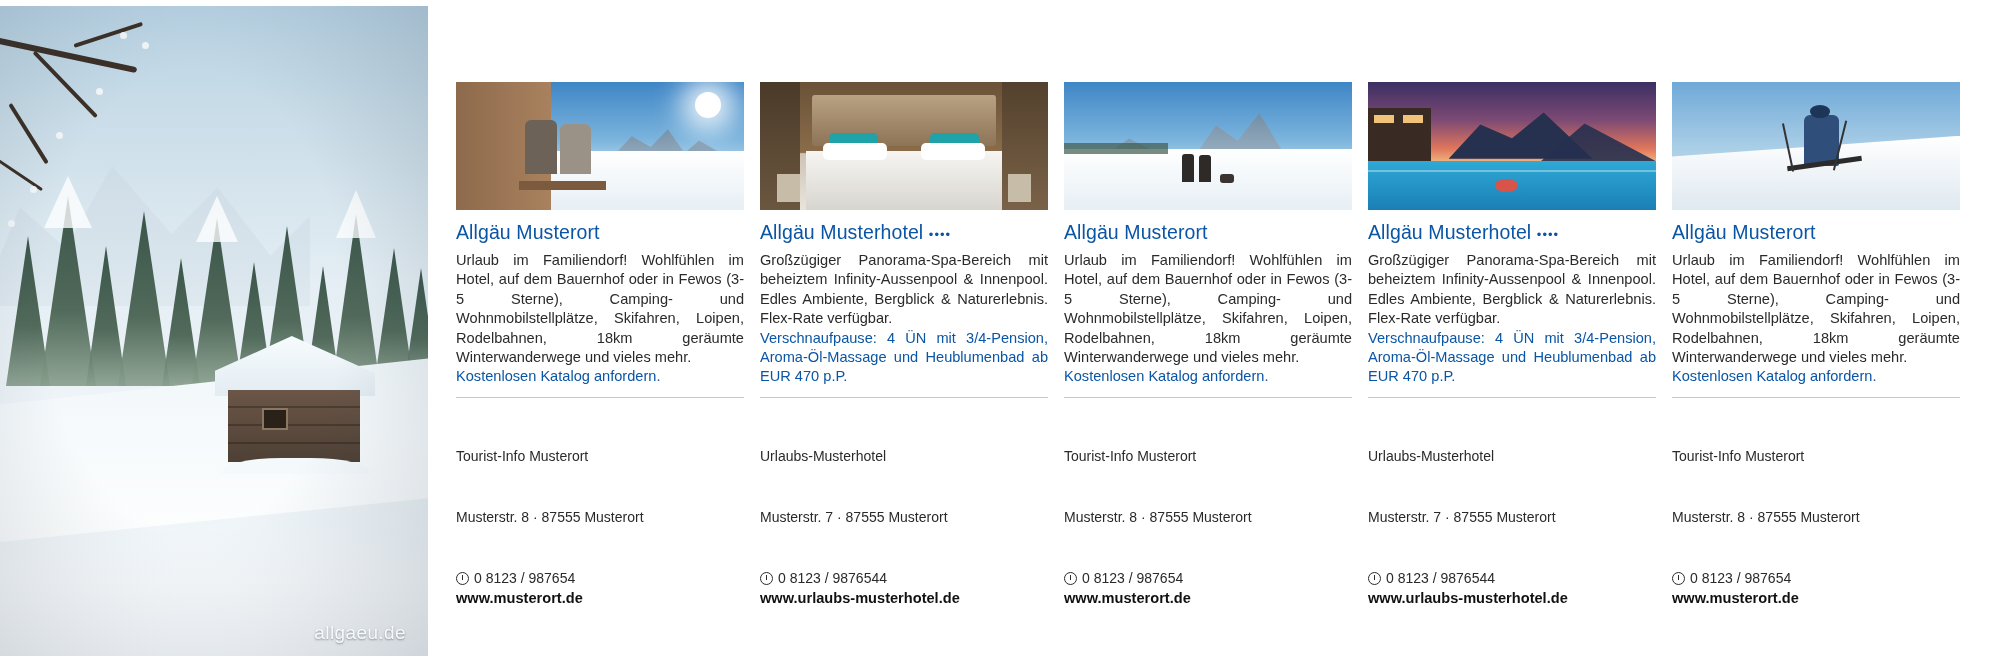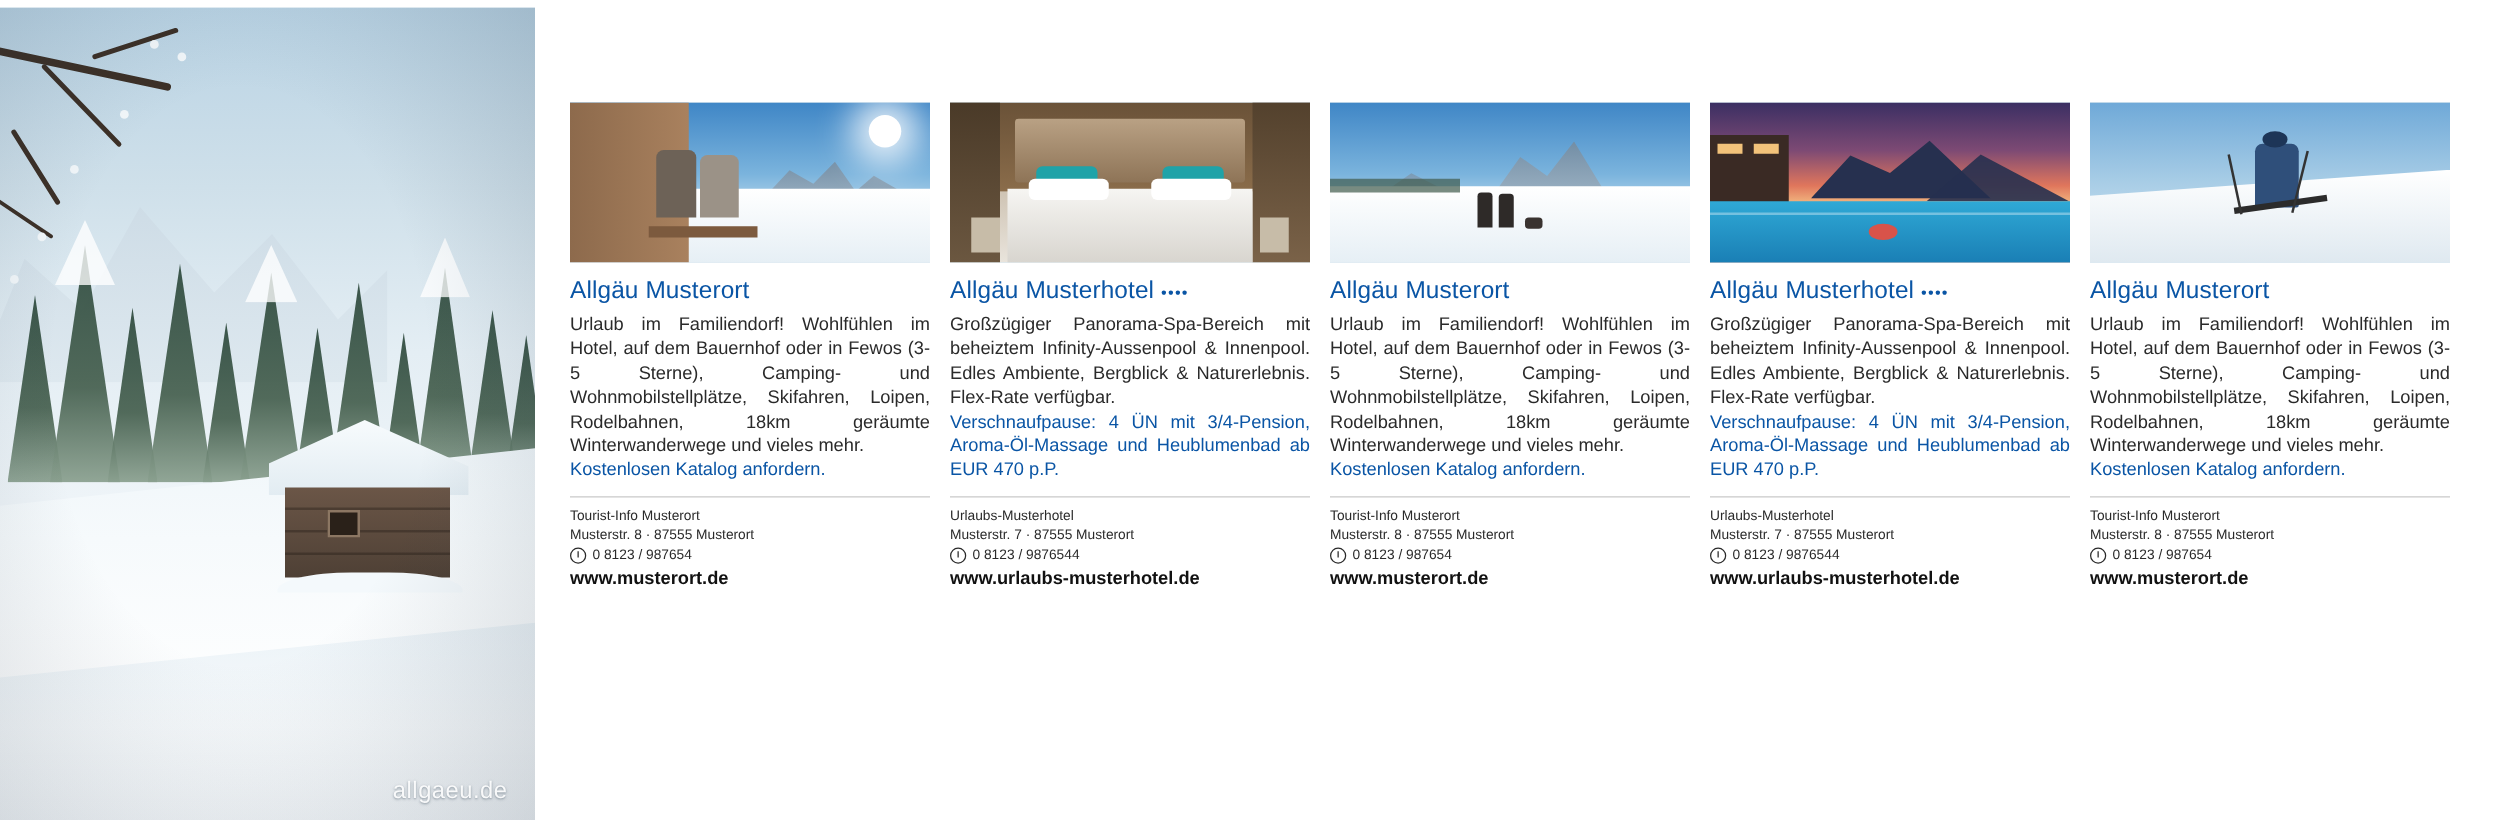--- a/index.html
+++ b/index.html
@@ -160,23 +160,24 @@
     font-size: 14.6px;
     line-height: 1.33;
     color: #0a55a5;
   }
   .card-rule {
     border: 0; border-top: 1px solid #c9c9c9;
     margin: 10px 0 8px 0;
     width: 100%;
   }
   .card-addr {
-    font-size: 11px;
+    font-size: 14px;
     line-height: 1.42;
     color: #2a2a2a;
+    margin-top: 41px;
   }
   .card-phone { display: flex; align-items: center; gap: 5px; }
   .phone-icon {
     display: inline-block; width: 13px; height: 13px;
     border: 1.3px solid #2a2a2a; border-radius: 50%;
     position: relative;
   }
   .phone-icon::after {
     content: ""; position: absolute; left: 5px; top: 2px;
     width: 1.3px; height: 4.5px; background: #2a2a2a;

